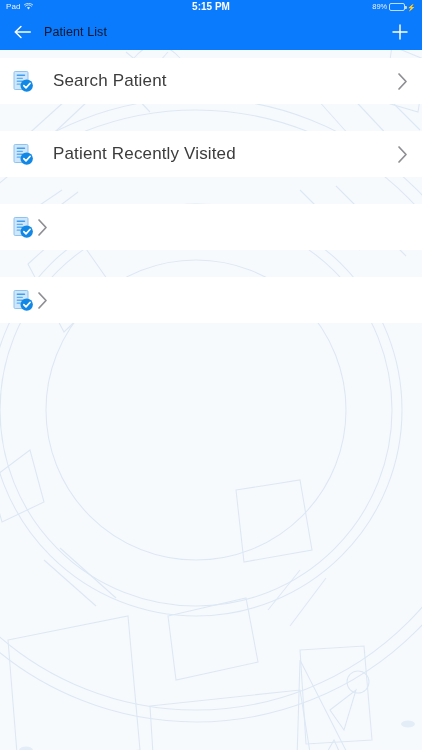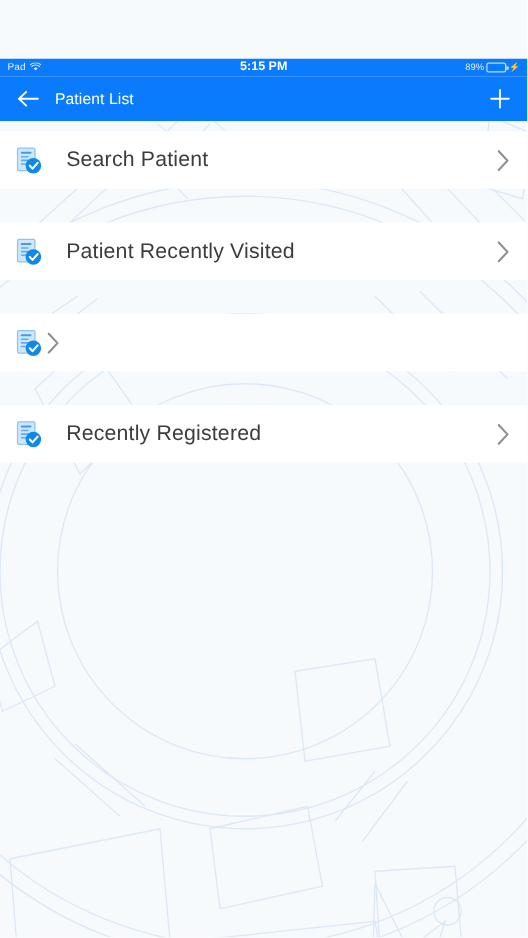--- a/index.html
+++ b/index.html
@@ -24,21 +24,20 @@
     position: relative;
     height: 14px;
     background: #0b7bfd;
     display: flex;
     align-items: center;
     padding: 0 6px;
     box-sizing: border-box;
     color: #ffffff;
     font-size: 8px;
     line-height: 1;
-    margin-top: 47px;
   }
   .sb-left {
     display: flex;
     align-items: center;
     gap: 3px;
     flex: 0 0 auto;
   }
   .sb-carrier {
     font-size: 8px;
     letter-spacing: 0.1px;
@@ -108,21 +107,21 @@
   .nav-back {
     width: 24px;
     height: 24px;
     display: flex;
     align-items: center;
     justify-content: center;
     cursor: pointer;
   }
   .nav-title {
     margin-left: 10px;
-    color: #ffffff;
+    color: #0f172a;
     font-size: 12.5px;
     letter-spacing: 0.1px;
   }
   .nav-add {
     margin-left: auto;
     width: 24px;
     height: 24px;
     display: flex;
     align-items: center;
     justify-content: center;
@@ -349,21 +348,20 @@
           <svg width="21" height="23" viewBox="0 0 21 23" aria-hidden="true">
             <rect x="1" y="1.5" width="14" height="18" rx="1.2" fill="#cfe6fb" stroke="#8cc3f2" stroke-width="1"></rect>
             <rect x="3.6" y="4.4" width="8.6" height="1.5" rx="0.7" fill="#3f9df0"></rect>
             <rect x="3.6" y="7.7" width="6.4" height="1.3" rx="0.65" fill="#5aaef3"></rect>
             <rect x="3.6" y="10.6" width="8" height="1.3" rx="0.65" fill="#5aaef3"></rect>
             <rect x="3.6" y="13.5" width="5" height="1.3" rx="0.65" fill="#5aaef3"></rect>
             <circle cx="13.7" cy="15.6" r="6.2" fill="#1188e6"></circle>
             <path d="M10.8 15.6 l2.2 2.3 l4.1 -4.6" stroke="#ffffff" stroke-width="1.7" fill="none" stroke-linecap="round" stroke-linejoin="round"></path>
           </svg>
         </span>
-        <span class="row-label">Recently Registered</span>
         <span class="row-chevron">
           <svg width="11" height="19" viewBox="0 0 11 19" aria-hidden="true">
             <path d="M2 2 L9 9.5 L2 17" stroke="#8e8e93" stroke-width="1.7" fill="none" stroke-linecap="round" stroke-linejoin="round"></path>
           </svg>
         </span>
       </div>
 
     </div>
   </div>
 </div>

